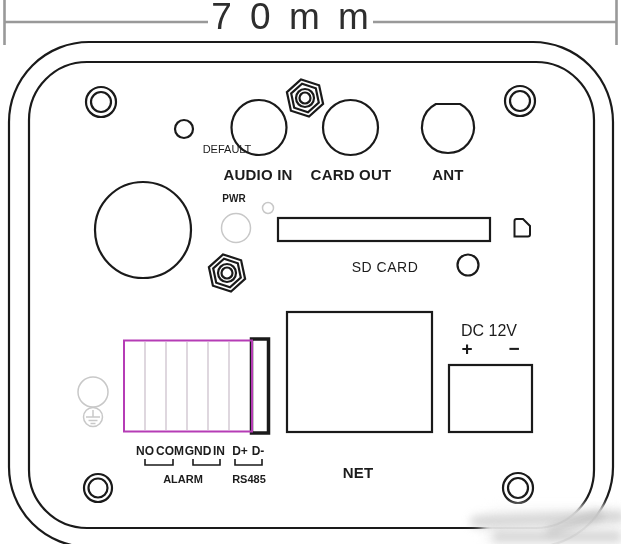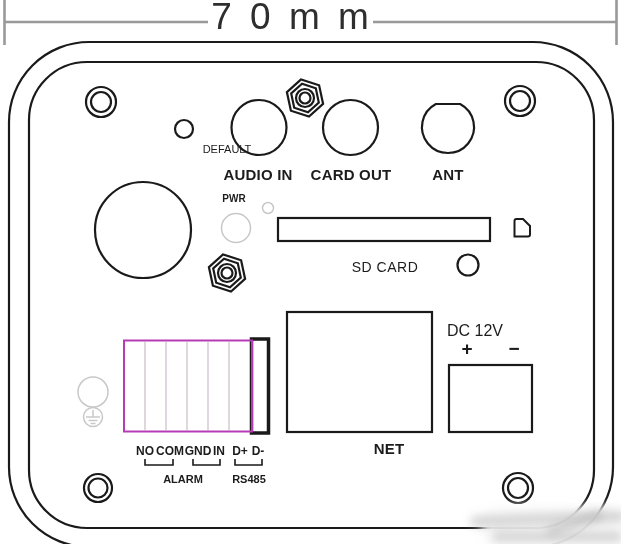--- a/index.html
+++ b/index.html
@@ -125,23 +125,23 @@
 
   <div class="label port-label" style="left:258px;top:166px;">AUDIO IN</div>
   <div class="label port-label" style="left:351px;top:166px;">CARD OUT</div>
   <div class="label port-label" style="left:448px;top:166px;">ANT</div>
 
 
   <div class="label bold-small" style="left:234px;top:193px;">PWR</div>
 
   <div class="label sd-label" style="left:385px;top:259px;">SD CARD</div>
 
-  <div class="label port-label" style="left:358px;top:440px;margin-left:31px;">NET</div>
+  <div class="label port-label" style="left:358px;top:464px;">NET</div>
 
-  <div class="label dc-label" style="left:475px;top:322px;">DC 12V</div>
+  <div class="label dc-label" style="left:489px;top:322px;">DC 12V</div>
   <div class="label sign-label" style="left:467px;top:338px;">+</div>
   <div class="label sign-label" style="left:514px;top:338px;">−</div>
 
   <span class="label term-label" style="left:145px;top:444px;">NO</span>
   <span class="label term-label" style="left:170px;top:444px;">COM</span>
   <span class="label term-label" style="left:198px;top:444px;">GND</span>
   <span class="label term-label" style="left:219px;top:444px;">IN</span>
   <span class="label term-label" style="left:240px;top:444px;">D+</span>
   <span class="label term-label" style="left:258px;top:444px;">D-</span>
 

